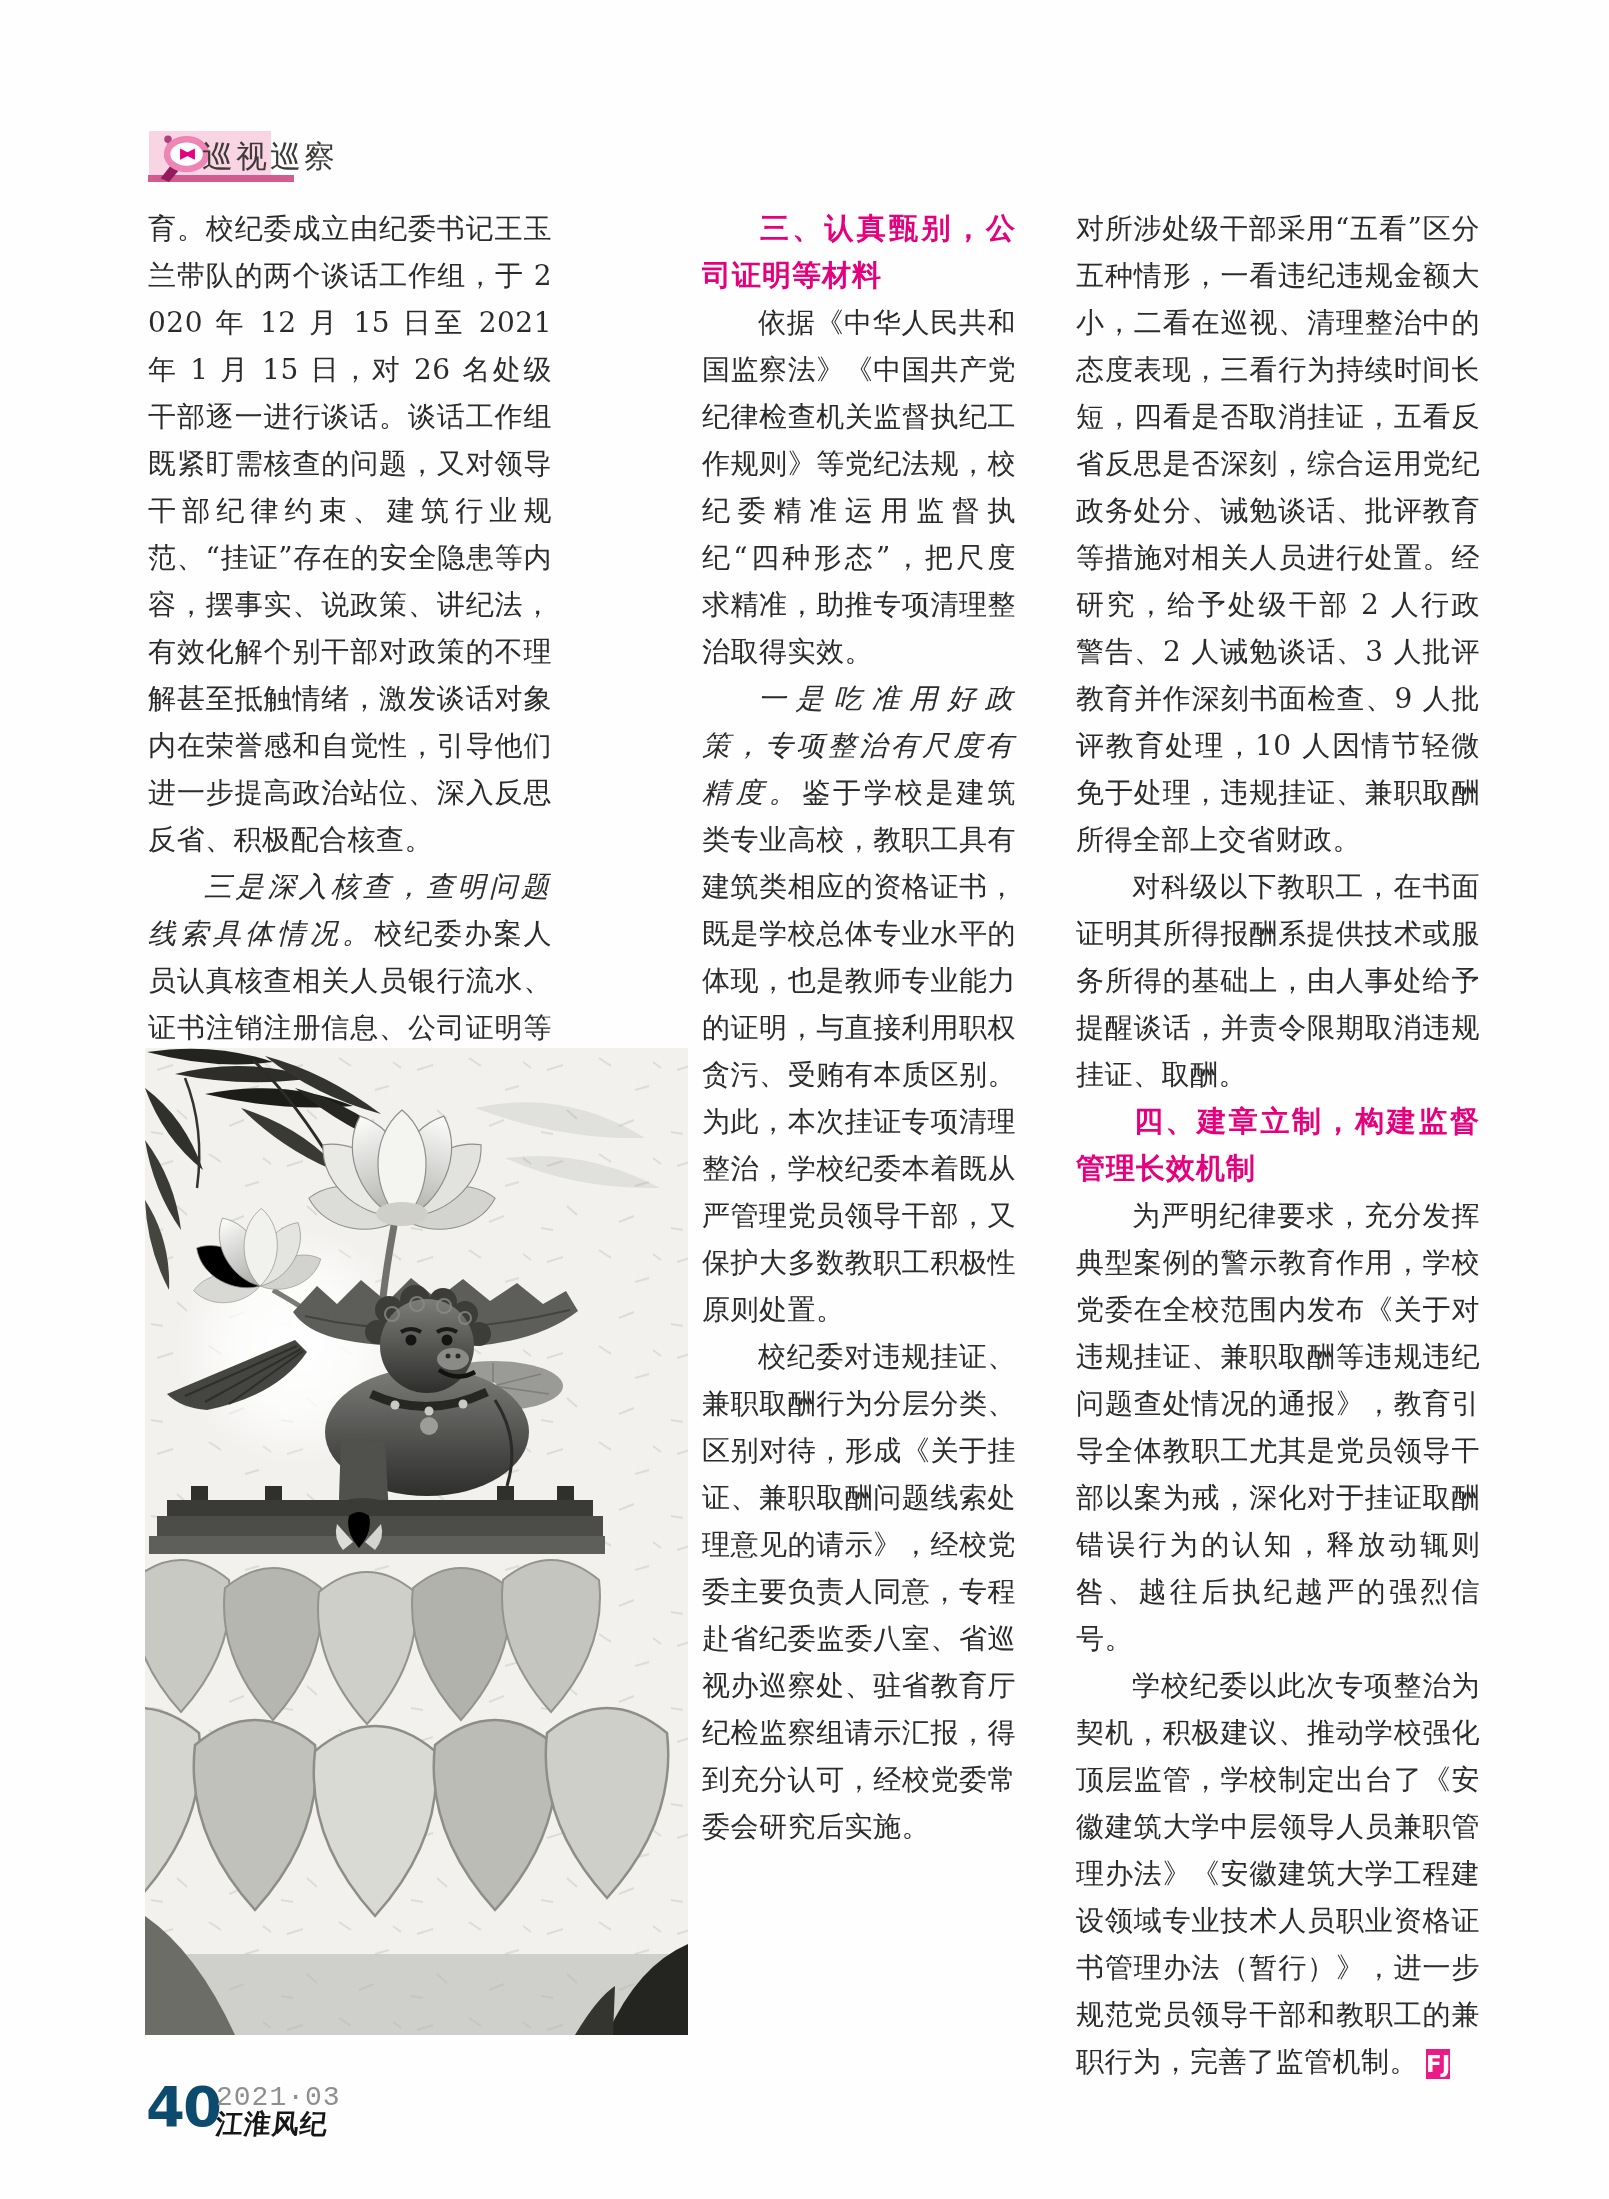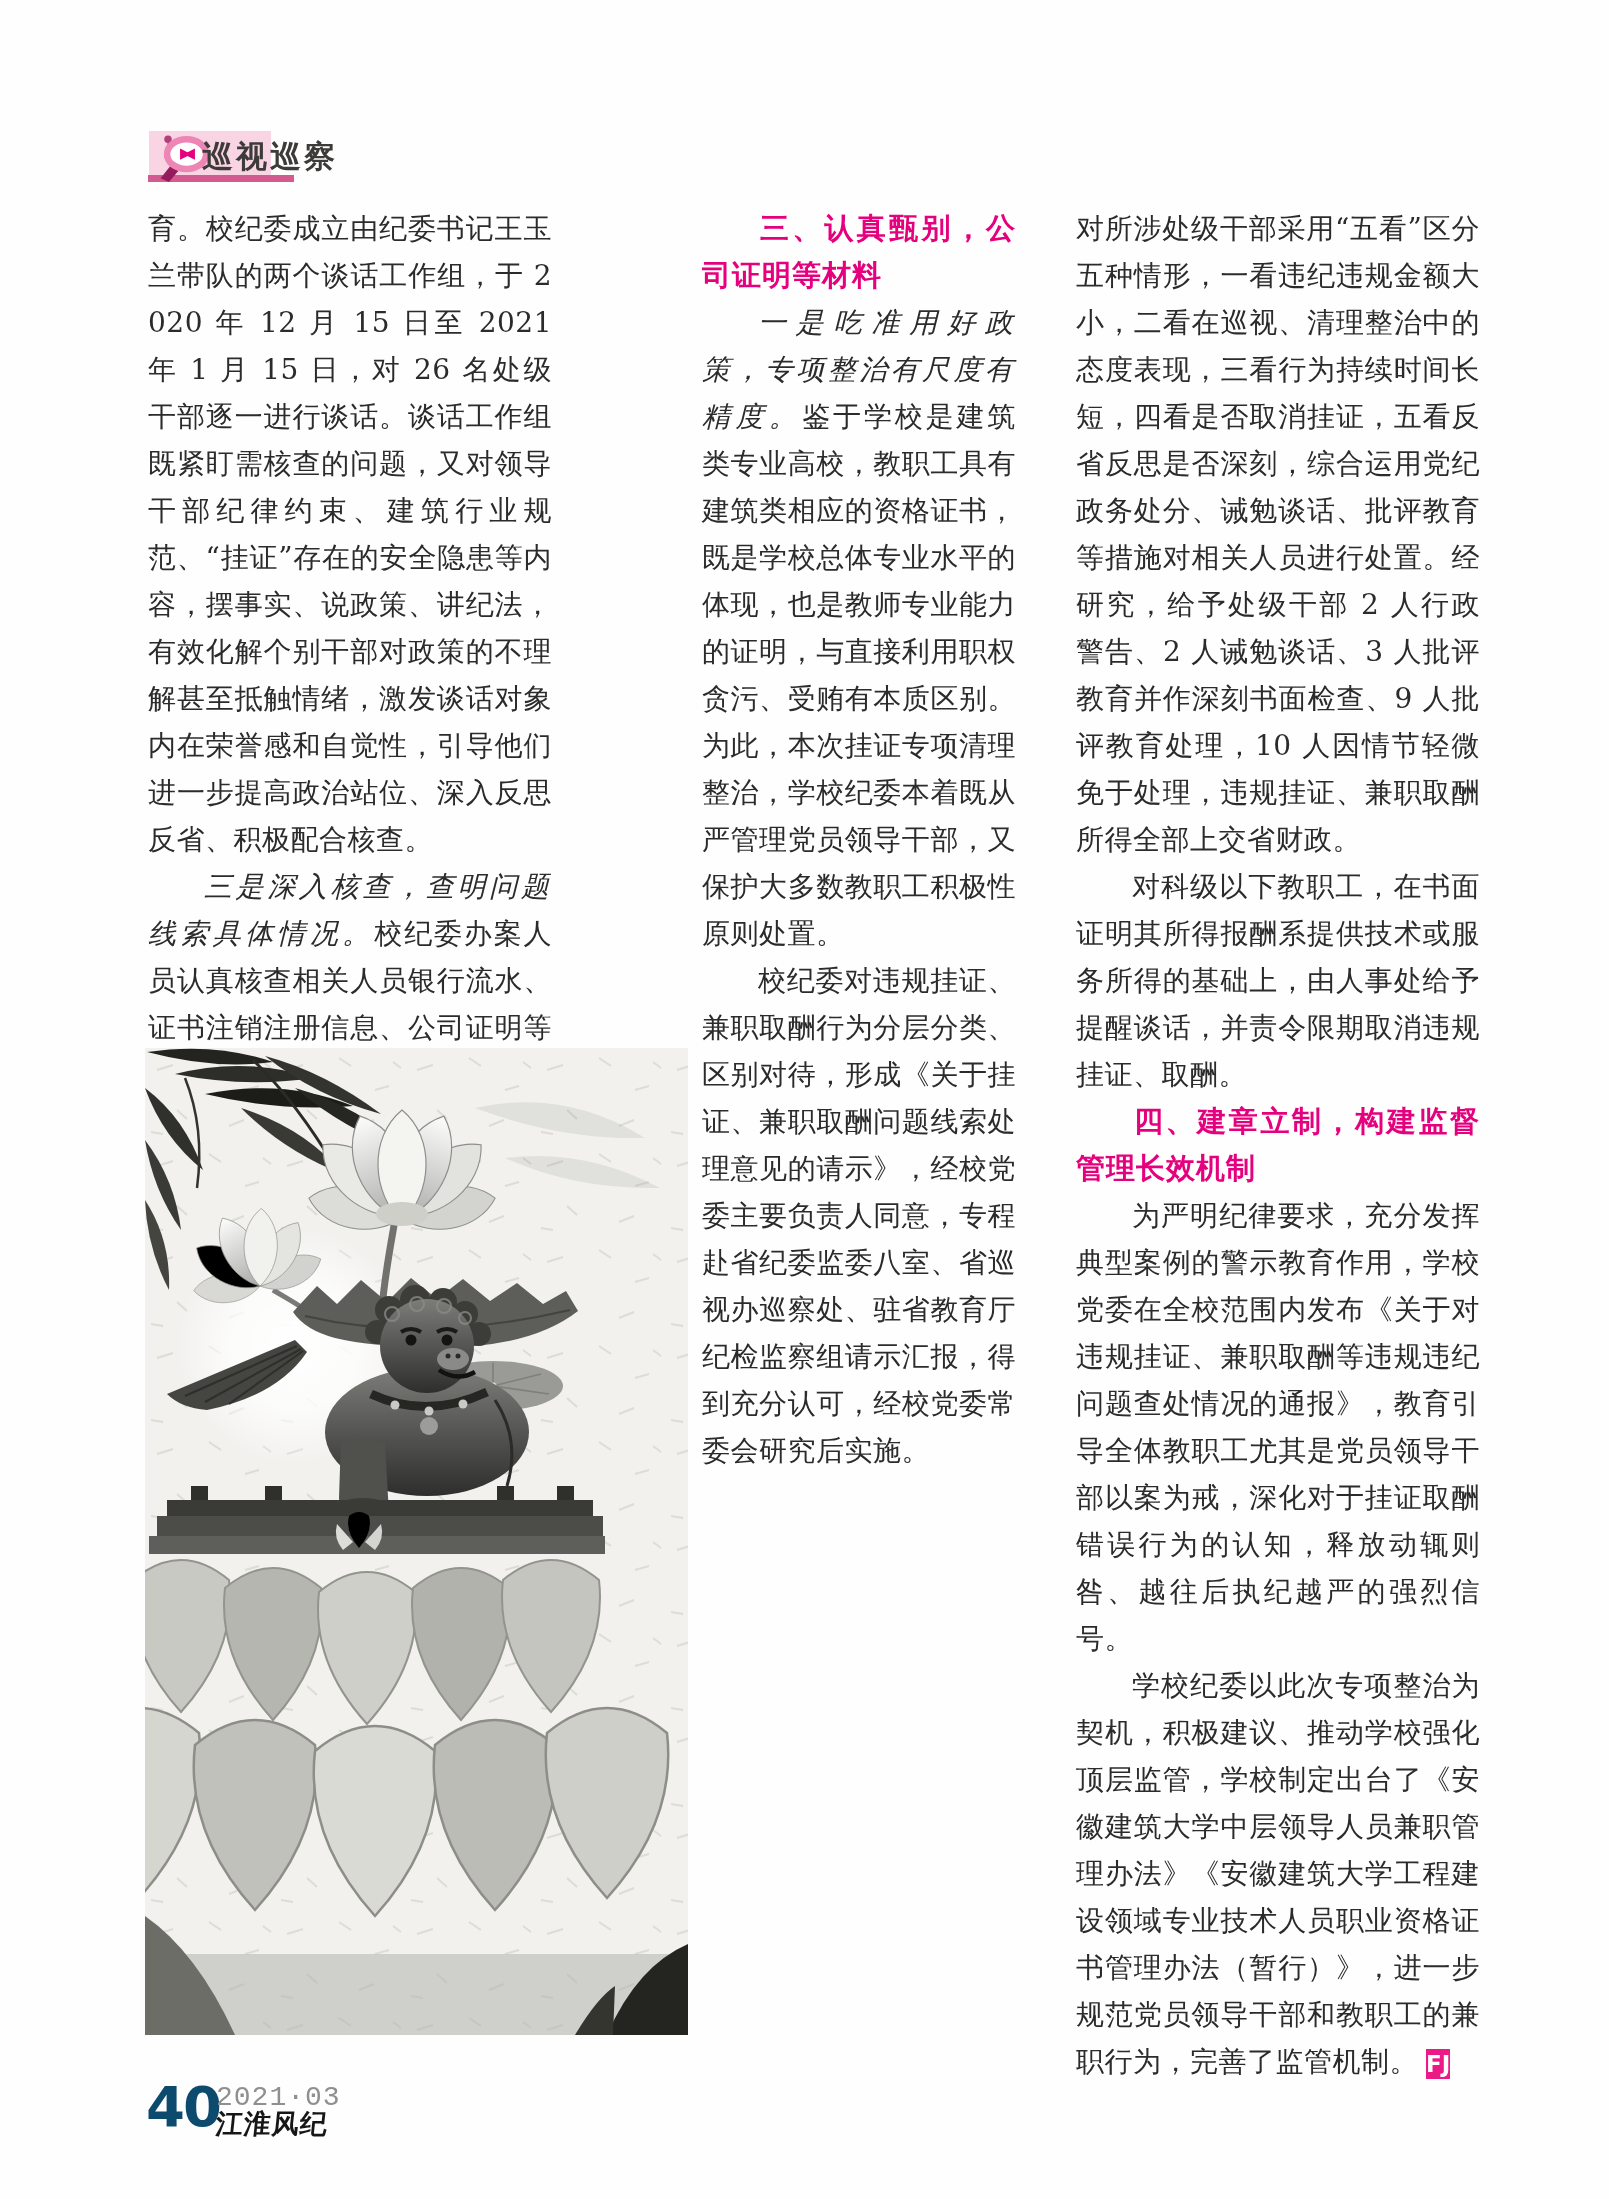--- a/index.html
+++ b/index.html
@@ -4,21 +4,21 @@
 <style>
   html,body{margin:0;padding:0;background:#ffffff;}
   .page{position:relative;width:1609px;height:2199px;background:#fefefe;overflow:hidden;
         font-family:"DejaVu Serif","Liberation Serif",serif;color:#2b2b2b;}
 
   
   .tag-box{position:absolute;left:149px;top:131px;width:122px;height:44px;background:#f9d4e3;}
   .tag-underline{position:absolute;left:148px;top:175px;width:146px;height:7px;background:#d25b90;}
   .magnifier{position:absolute;left:152px;top:130px;width:58px;height:52px;}
   .tag-label{position:absolute;left:202px;top:136px;font-family:"DejaVu Sans","Liberation Sans",sans-serif;
-             font-weight:bold;font-size:31px;letter-spacing:3px;color:#3d3b3a;}
+             font-weight:normal;font-size:31px;letter-spacing:3px;color:#3d3b3a;}
 
   
   .col{position:absolute;top:205px;width:404px;font-size:28px;line-height:47px;
        text-align:justify;word-break:break-all;letter-spacing:0.5px;}
   .col1{left:148px;}
   .col2{left:612px;}
   .col3{left:1076px;}
   p.para{margin:0;text-indent:2em;}
   p.para.cont{text-indent:0;}
   p.heading{margin:0;text-indent:2em;color:#e5017d;font-weight:bold;font-size:29px;
@@ -58,20 +58,21 @@
   </svg>
   <span class="tag-label">巡视巡察</span>
 
   <section class="col col1">
       <p class="para cont"><span class="run-normal">育。校纪委成立由纪委书记王玉兰带队的两个谈话工作组，于 2020 年 12 月 15 日至 2021 年 1 月 15 日，对 26 名处级干部逐一进行谈话。谈话工作组既紧盯需核查的问题，又对领导干部纪律约束、建筑行业规范、“挂证”存在的安全隐患等内容，摆事实、说政策、讲纪法，有效化解个别干部对政策的不理解甚至抵触情绪，激发谈话对象内在荣誉感和自觉性，引导他们进一步提高政治站位、深入反思反省、积极配合核查。</span></p>
       <p class="para"><span class="run-em">三是深入核查，查明问题线索具体情况。</span><span class="run-normal">校纪委办案人员认真核查相关人员银行流水、证书注销注册信息、公司证明等材料，确保事实清晰、证据链完整。经谈话、核实，大部分人员能主动承认错误，积极协助组织调</span></p>
     </section>
   <section class="col col2">
     <div class="photo-spacer"></div>
       <p class="heading"><span class="run-normal">三、认真甄别，公司证明等材料</span></p>
+      <p class="para"><span class="run-normal">依据《中华人民共和国监察法》《中国共产党纪律检查机关监督执纪工作规则》等党纪法规，校纪委精准运用监督执纪“四种形态”，把尺度求精准，助推专项清理整治取得实效。</span></p>
       <p class="para"><span class="run-em">一是吃准用好政策，专项整治有尺度有精度。</span><span class="run-normal">鉴于学校是建筑类专业高校，教职工具有建筑类相应的资格证书，既是学校总体专业水平的体现，也是教师专业能力的证明，与直接利用职权贪污、受贿有本质区别。为此，本次挂证专项清理整治，学校纪委本着既从严管理党员领导干部，又保护大多数教职工积极性原则处置。</span></p>
       <p class="para"><span class="run-normal">校纪委对违规挂证、兼职取酬行为分层分类、区别对待，形成《关于挂证、兼职取酬问题线索处理意见的请示》，经校党委主要负责人同意，专程赴省纪委监委八室、省巡视办巡察处、驻省教育厅纪检监察组请示汇报，得到充分认可，经校党委常委会研究后实施。</span></p>
     </section>
   <section class="col col3">
       <p class="para cont"><span class="run-normal">对所涉处级干部采用“五看”区分五种情形，一看违纪违规金额大小，二看在巡视、清理整治中的态度表现，三看行为持续时间长短，四看是否取消挂证，五看反省反思是否深刻，综合运用党纪政务处分、诫勉谈话、批评教育等措施对相关人员进行处置。经研究，给予处级干部 2 人行政警告、2 人诫勉谈话、3 人批评教育并作深刻书面检查、9 人批评教育处理，10 人因情节轻微免于处理，违规挂证、兼职取酬所得全部上交省财政。</span></p>
       <p class="para"><span class="run-normal">对科级以下教职工，在书面证明其所得报酬系提供技术或服务所得的基础上，由人事处给予提醒谈话，并责令限期取消违规挂证、取酬。</span></p>
       <p class="heading"><span class="run-normal">四、建章立制，构建监督管理长效机制</span></p>
       <p class="para"><span class="run-normal">为严明纪律要求，充分发挥典型案例的警示教育作用，学校党委在全校范围内发布《关于对违规挂证、兼职取酬等违规违纪问题查处情况的通报》，教育引导全体教职工尤其是党员领导干部以案为戒，深化对于挂证取酬错误行为的认知，释放动辄则咎、越往后执纪越严的强烈信号。</span></p>
       <p class="para"><span class="run-normal">学校纪委以此次专项整治为契机，积极建议、推动学校强化顶层监管，学校制定出台了《安徽建筑大学中层领导人员兼职管理办法》《安徽建筑大学工程建设领域专业技术人员职业资格证书管理办法（暂行）》，进一步规范党员领导干部和教职工的兼职行为，完善了监管机制。</span><span class="run-endmark">FJ</span></p>
     </section>

